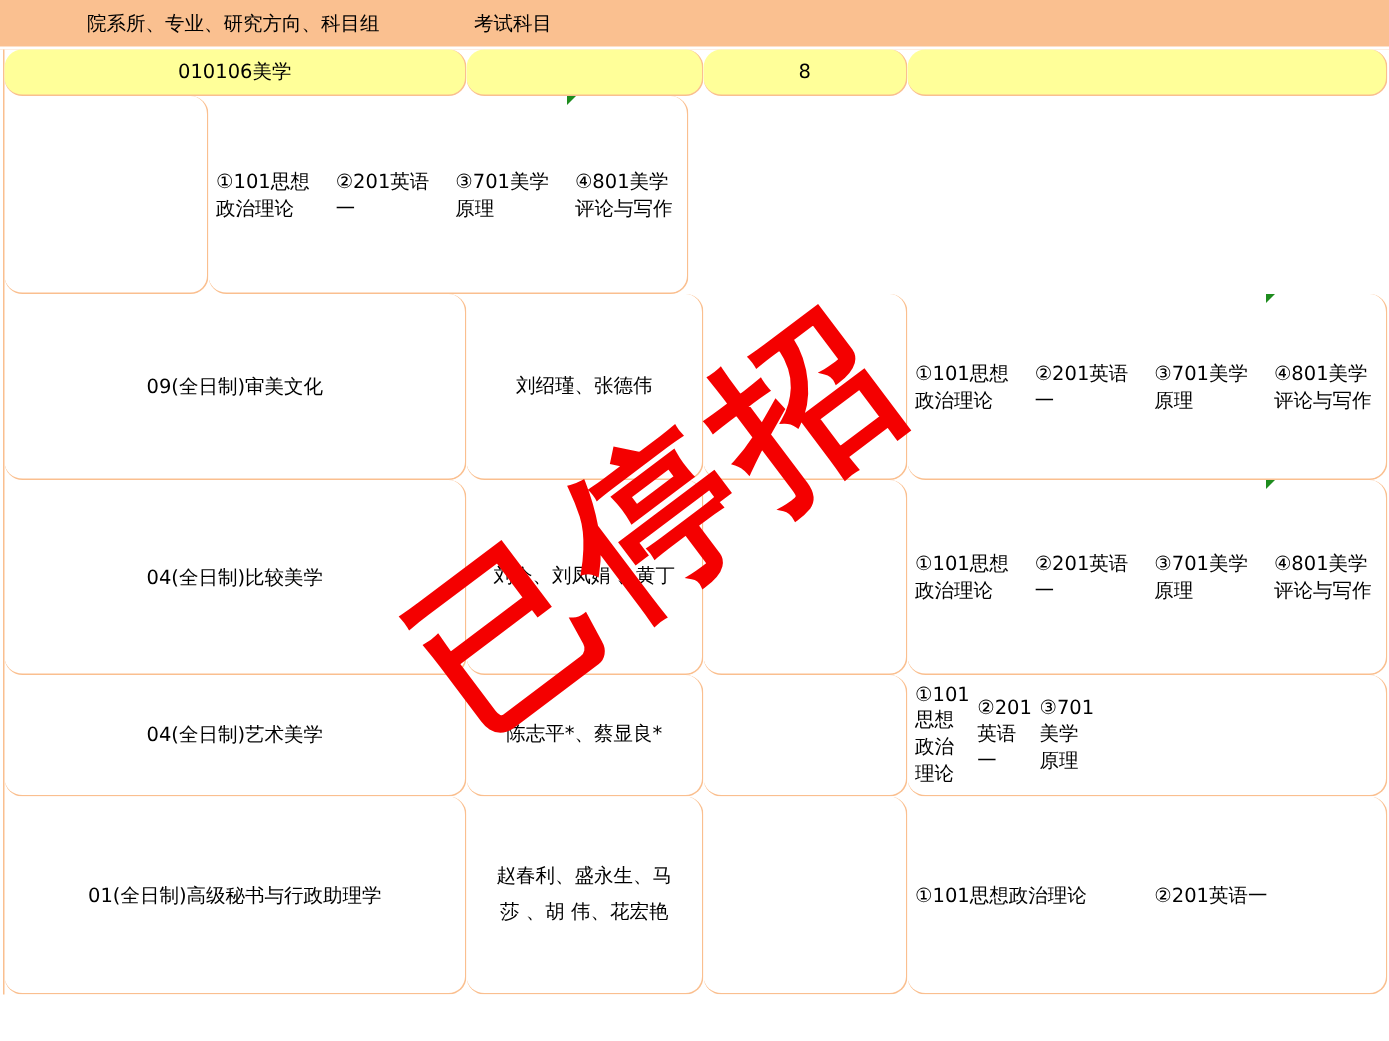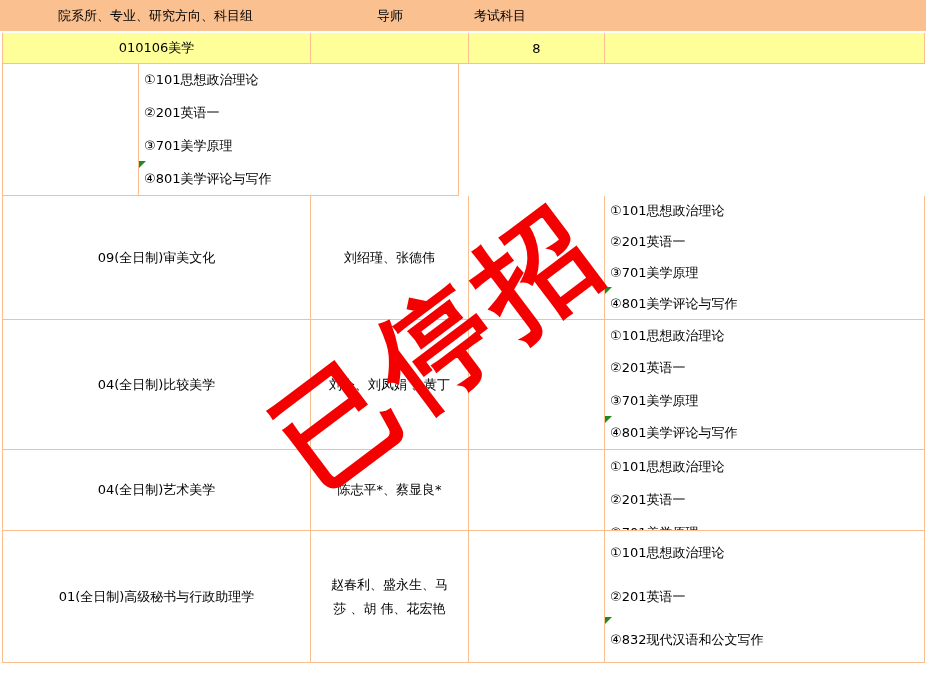--- a/index.html
+++ b/index.html
@@ -11,57 +11,54 @@
   .hdr { display:flex; width:926px; height:33px; background:#FAC090; border-bottom:2px solid #fff; }
   .hdr-cell { display:flex; align-items:center; justify-content:center; }
   .hdr-c1 { width:311px;align-items:center; }
   .hdr-c2 { width:158px; }
   .hdr-c3 { width:136px; }
   .hdr-c4 { width:321px; justify-content:flex-start; padding-left:5px; }
 
   
   .tbody { margin-left:2px; border-left:1px solid #FABF8F; width:923px; }
   .row { display:flex; }
-  .cell { border-right:1px solid #FABF8F; border-bottom:1px solid #FABF8F; overflow:hidden; }
+  .cell { border-right:1px solid #FABF8F; border-bottom:1px solid #FABF8F; overflow:hidden;border-radius:12px; }
   .c1 { width:308px; } .c2 { width:158px; } .c3 { width:136px; } .c4 { width:320px; }
   .center { display:flex; align-items:center; justify-content:center; text-align:center; }
 
   .code-row { height:31px; }
   .code-row .cell { background:#FFFF99; }
 
   .r-h132 { height:132px; }
   .r-h124 { height:124px; }
   .r-h130 { height:130px; }
   .r-h81  { height:81px; }
 
   .advisors { white-space:pre-line; line-height:24px; padding:0 4px; }
 
-  .subjects { display:flex; flex-direction:column; }
+  .subjects { display:flex; flex-direction:row; }
   .subject { flex:1; display:flex; align-items:center; padding-left:5px; position:relative; }
   .subjects.clip .subject { flex:0 0 33px; }
   .tri { position:absolute; top:-1px; left:0; width:0; height:0;
          border-top:7px solid #1E8C1E; border-right:7px solid transparent; }
 
   
   .watermark { position:absolute; left:245px; top:270px; width:390px; height:150px;
                display:flex; align-items:center; justify-content:center;
                font-size:115px; font-weight:bold; letter-spacing:10px; color:#F40000;
                transform:rotate(-37deg); white-space:nowrap; pointer-events:none; z-index:5; }
 </style>
 </head>
 <body>
 
 <div class="page">
 
   <div class="hdr">
     <div class="hdr-cell hdr-c1">
         <span>院系所、专业、研究方向、科目组</span>
-      </div>
-    <div class="hdr-cell hdr-c2">
-        <span>导师</span>
       </div>
     <div class="hdr-cell hdr-c4">
         <span>考试科目</span>
       </div>
   </div>
 
   <div class="tbody">
 
     <div class="row code-row">
       <div class="cell c1 center">
@@ -166,24 +163,20 @@
       <div class="cell c2 center advisors"><span>赵春利、盛永生、马
 莎 、胡 伟、花宏艳</span></div>
       <div class="cell c3"></div>
       <div class="cell c4 subjects">
         <div class="subject">
             <span>①101思想政治理论</span>
           </div>
         <div class="subject">
             <span>②201英语一</span>
           </div>
-        <div class="subject">
-            <i class="tri"></i>
-            <span>④832现代汉语和公文写作</span>
-          </div>
       </div>
     </div>
 
   </div>
 
   <div class="watermark">已停招</div>
 
 </div>
 
 </body></html>

